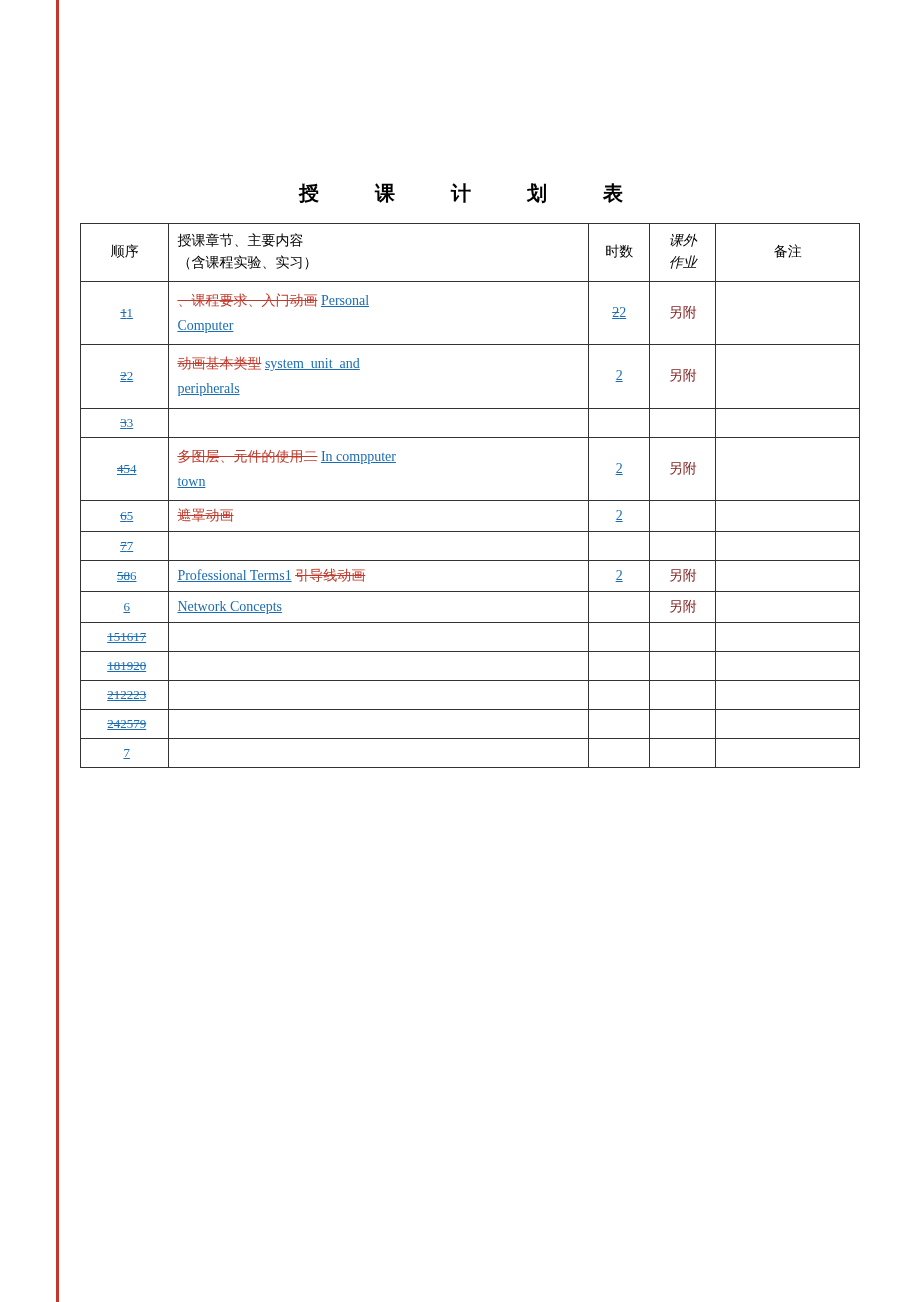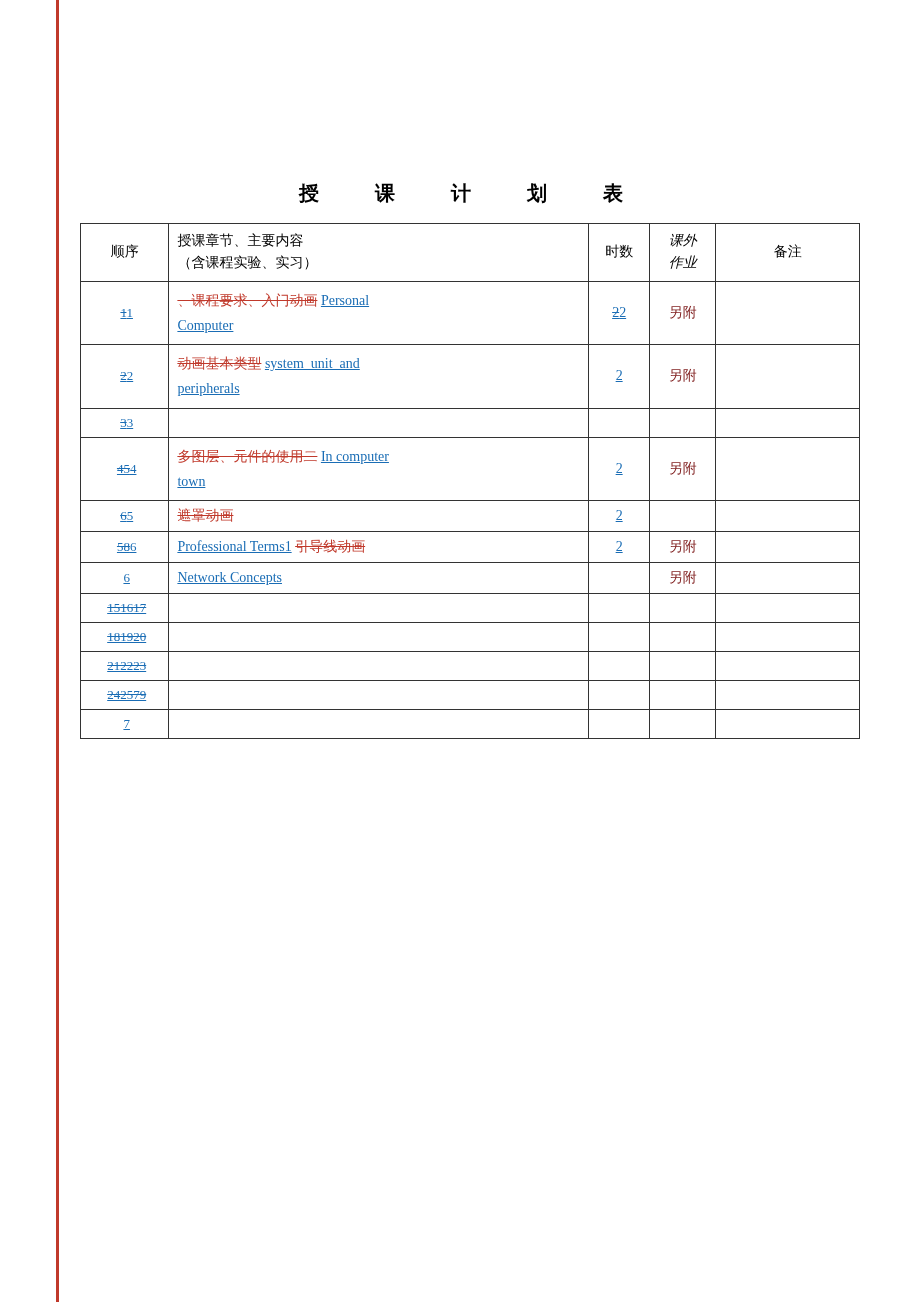--- a/index.html
+++ b/index.html
@@ -105,38 +105,45 @@
       <td></td>
       <td></td>
       <td></td>
     </tr>
 
 
     <tr>
       <td class="seq-cell"><span class="strikethrough">45</span>4</td>
       <td class="col-content content-mixed">
         <span class="link-red strikethrough">多图层、元件的使用二</span>
-        <span class="link-blue"> In computer</span><br>
+        <span class="link-blue"> In compputer</span><br>
         <span class="link-blue">town</span>
       </td>
       <td class="hours-cell">2</td>
       <td class="hw-cell">另附</td>
       <td></td>
     </tr>
 
     <tr>
       <td class="seq-cell"><span class="strikethrough">6</span>5</td>
       <td class="col-content">
         <span class="link-red strikethrough">遮罩动画</span>
       </td>
       <td class="hours-cell">2</td>
       <td></td>
       <td></td>
     </tr>
 
+    <tr>
+      <td class="seq-cell"><span class="strikethrough">7</span>7</td>
+      <td class="col-content"></td>
+      <td></td>
+      <td></td>
+      <td></td>
+    </tr>
 
     <tr>
       <td class="seq-cell"><span class="strikethrough">58</span>6</td>
       <td class="col-content">
         <span class="link-blue">Professional Terms1</span>
         <span class="link-red strikethrough"> 引导线动画</span>
       </td>
       <td class="hours-cell">2</td>
       <td class="hw-cell">另附</td>
       <td></td>

